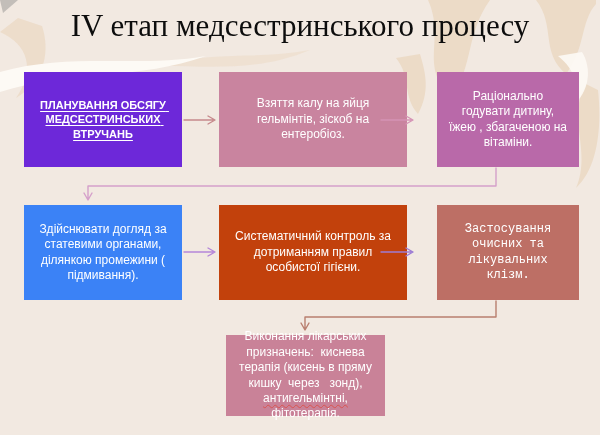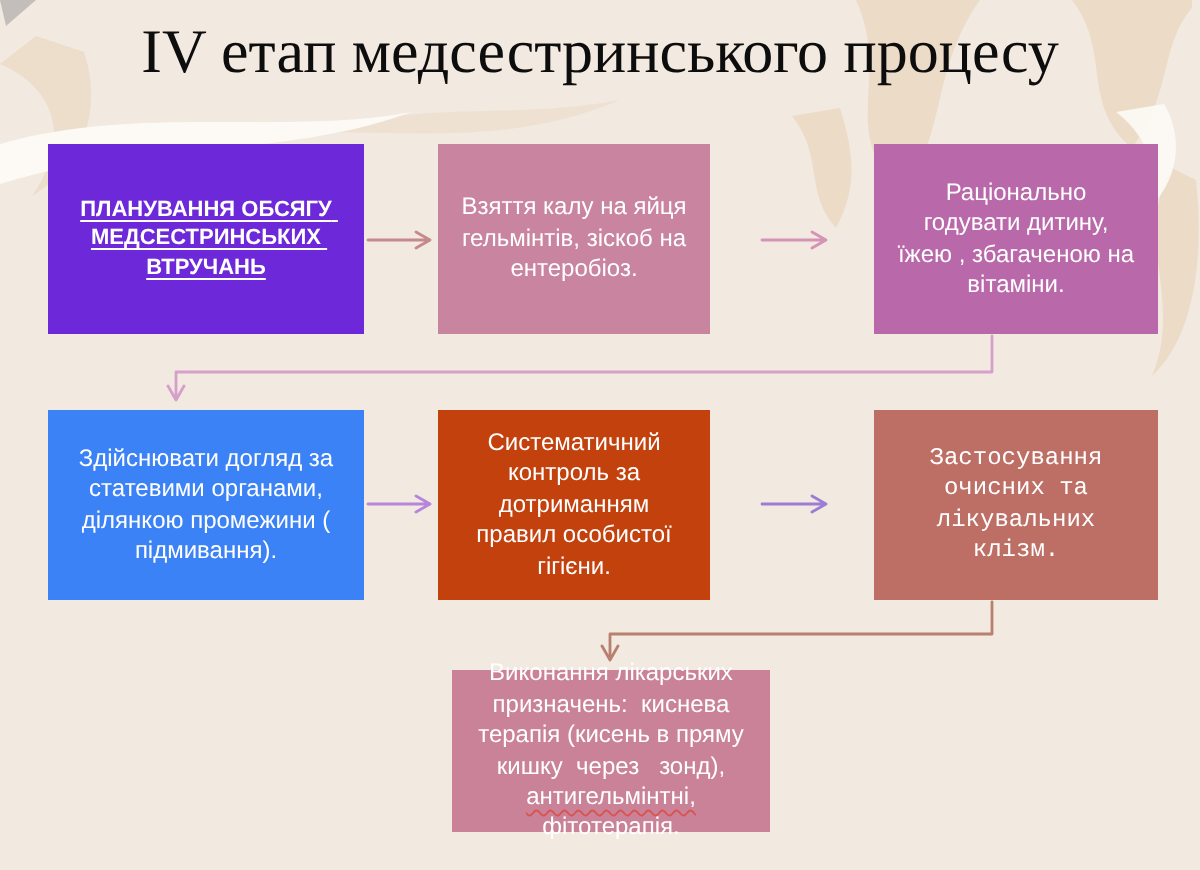--- a/index.html
+++ b/index.html
@@ -16,21 +16,21 @@
   }
   .box{
     position:absolute;display:flex;align-items:center;justify-content:center;
     color:#ffffff;text-align:center;box-sizing:border-box;
     padding:8px 11px;font-size:12px;line-height:1.28;
   }
   .box .box-text{white-space:pre-wrap;}
   .row1{top:72px;height:95px;}
   .row2{top:205px;height:95px;}
   .col1{left:24px;width:158px;}
-  .col2{left:219px;width:136px;}
+  .col2{left:219px;width:188px;}
   .col3{left:437px;width:142px;}
   #box-step-1{font-weight:bold;font-size:11px;text-transform:uppercase;}
   #box-step-1 .box-text{text-decoration:underline;text-underline-offset:2px;}
   #box-step-7{top:335px;left:226px;width:159px;height:81px;font-size:12px;}
   .spellcheck{
     text-decoration:underline wavy #d9534f 1px;
     text-underline-offset:2px;
   }
   #connectors{position:absolute;inset:0;pointer-events:none;}
   #connectors path{fill:none;stroke-width:1.4;stroke-linecap:round;stroke-linejoin:round;}

